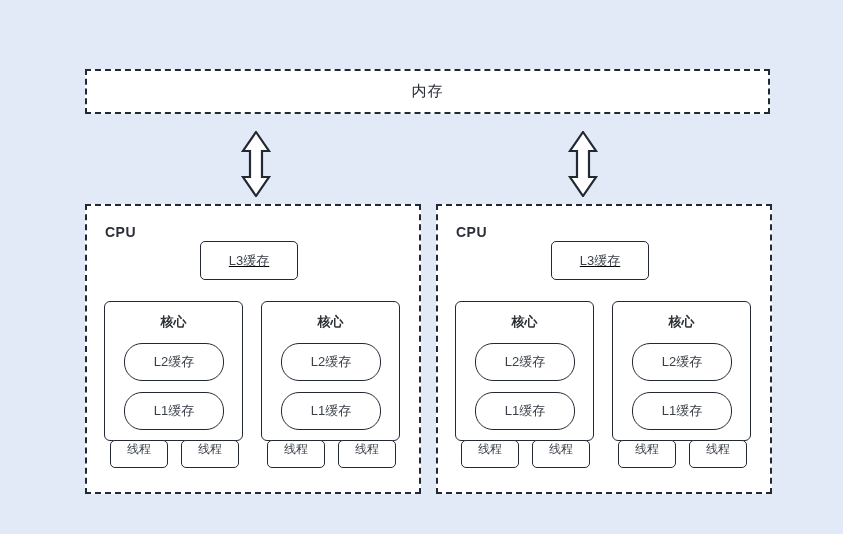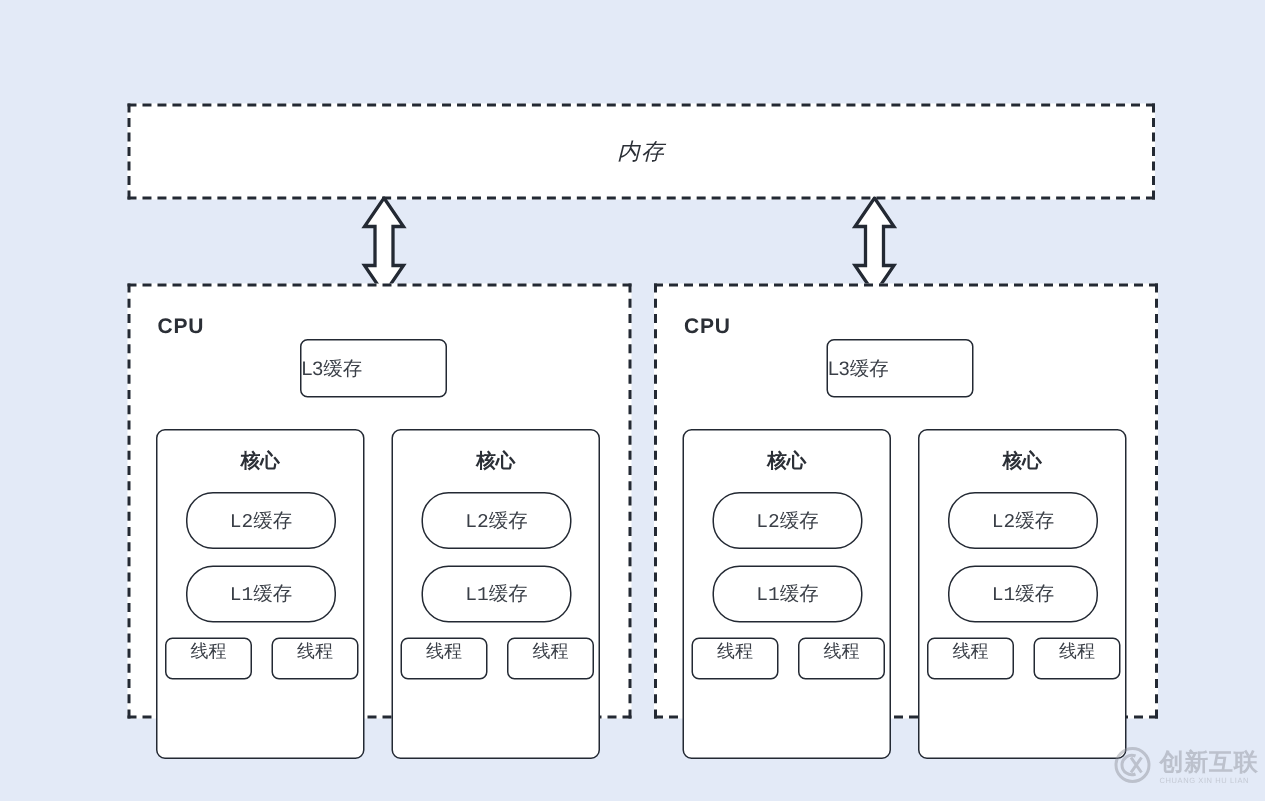--- a/index.html
+++ b/index.html
@@ -20,47 +20,46 @@
     width: 843px;
     height: 534px;
   }
 
   
   .memory-box {
     position: absolute;
     left: 85px;
     top: 69px;
     width: 685px;
-    height: 64px;
+    height: 45px;
     background: #ffffff;
     border: 2px dashed #232933;
     box-sizing: border-box;
     display: flex;
     align-items: center;
     justify-content: center;
-    font-style: italic;
   }
   .memory-label {
     font-size: 15px;
     color: #2b2f36;
     letter-spacing: 1px;
   }
 
   
   .arrow {
     position: absolute;
     width: 32px;
     height: 66px;
   }
   .arrow svg { display: block; }
 
   
   .cpu-box {
     position: absolute;
-    top: 189px;
+    top: 204px;
     width: 336px;
     height: 290px;
     background: #ffffff;
     border: 2px dashed #232933;
     box-sizing: border-box;
   }
   .cpu-box.left  { left: 85px; }
   .cpu-box.right { left: 436px; }
 
   .cpu-label {
@@ -78,41 +77,41 @@
     left: 113px;
     top: 35px;
     width: 98px;
     height: 39px;
     background: #ffffff;
     border: 1.6px solid #232933;
     border-radius: 5px;
     box-sizing: border-box;
     display: flex;
     align-items: center;
-    justify-content: flex-start;
+    justify-content: center;
+    text-decoration: underline;
   }
 
   .cores-row {
     position: absolute;
     left: 17px;
     top: 95px;
     width: 302px;
     display: flex;
     gap: 18px;
   }
 
   .core-box {
     width: 139px;
-    height: 220px;
+    height: 140px;
     background: #ffffff;
     border: 1.6px solid #232933;
     border-radius: 6px;
     box-sizing: border-box;
     position: relative;
-    font-family: Liberation Mono, monospace;
   }
   .core-title {
     position: absolute;
     top: 11px;
     left: 0;
     width: 100%;
     text-align: center;
     font-size: 13px;
     font-weight: bold;
     color: #2b2f36;
@@ -303,27 +302,14 @@
           </div>
           <div class="thread-box">
             <span class="thread-label">线程</span>
           </div>
         </div>
       </div>
 
     </div>
   </div>
 
-  <div class="watermark">
-    <span class="wm-logo">
-      <svg width="26" height="26" viewBox="0 0 26 26">
-        <circle cx="13" cy="13" r="11" fill="none" stroke="#8d9099" stroke-width="2"></circle>
-        <path d="M15 7 A6.5 6.5 0 1 0 15 19" fill="none" stroke="#8d9099" stroke-width="2"></path>
-        <path d="M12 8 L19 18 M19 8 L12 18" fill="none" stroke="#8d9099" stroke-width="2"></path>
-      </svg>
-    </span>
-    <span class="wm-text">
-      <span class="wm-cn">创新互联</span>
-      <span class="wm-py">CHUANG XIN HU LIAN</span>
-    </span>
-  </div>
 
 </div>
 
 </body></html>

